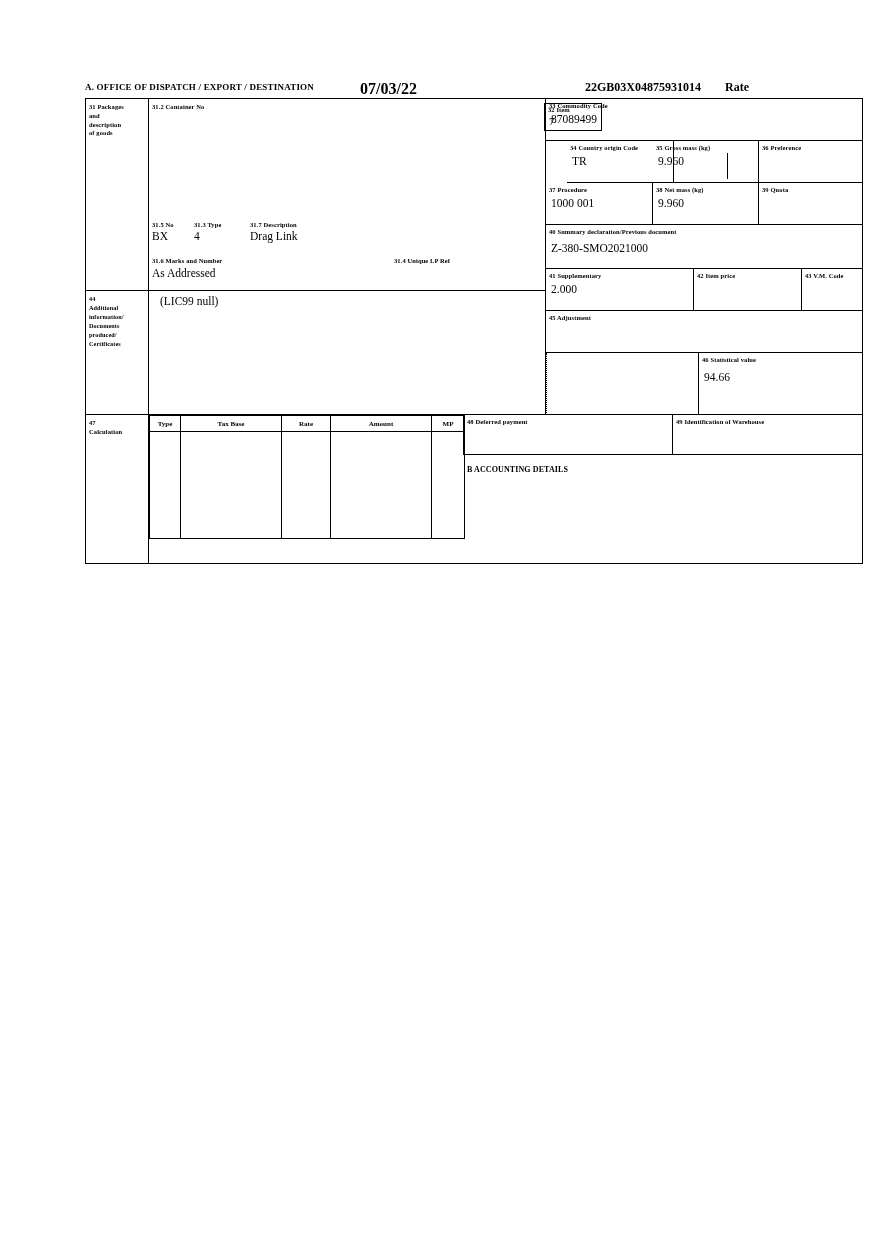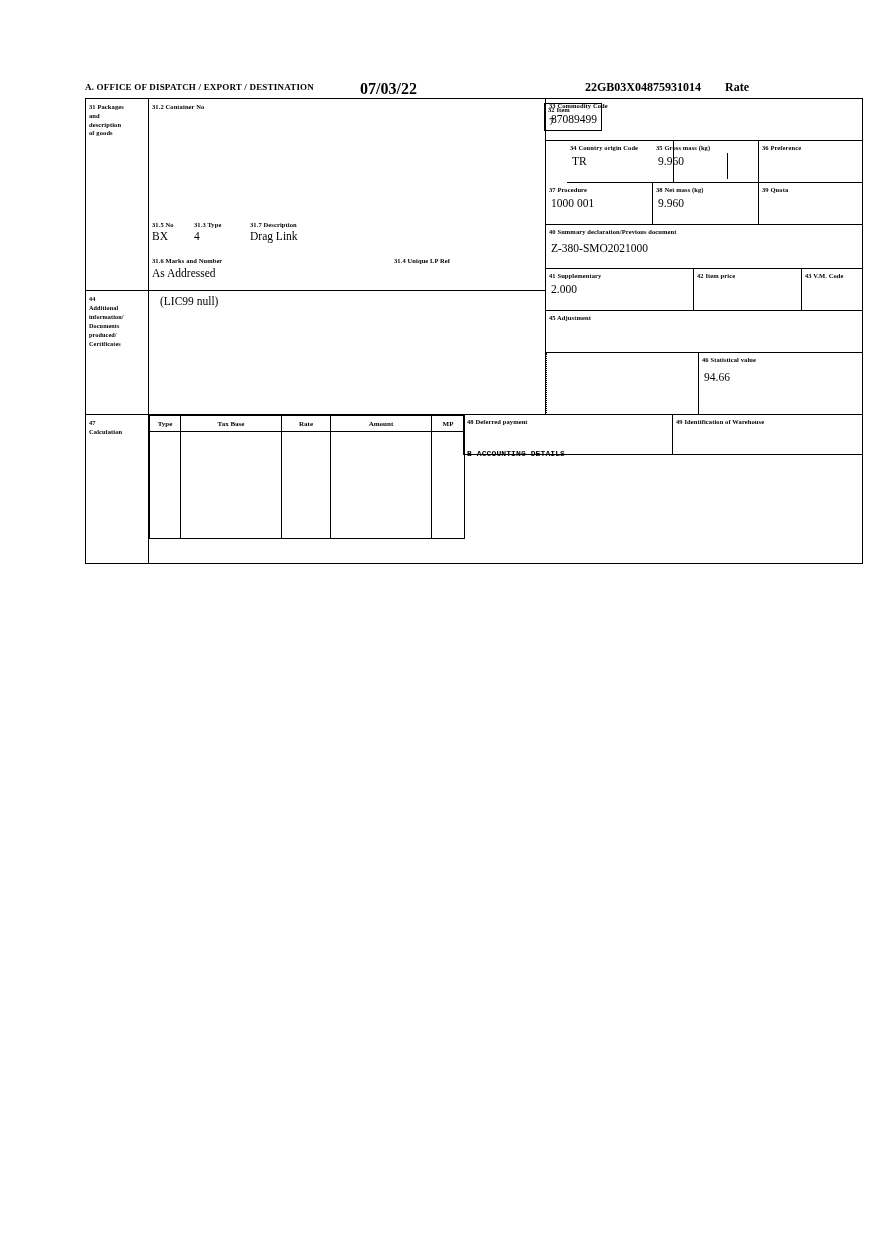--- a/index.html
+++ b/index.html
@@ -211,21 +211,21 @@
     position: absolute;
     left: 0; right: 0;
     top: 7px;
     text-align: center;
     font-size: 7px;
     font-weight: bold;
   }
 
   #box48 { left: 377px; top: 316px; width: 210px; height: 40px; }
   #box49 { left: 587px; top: 316px; width: 190px; height: 40px; }
-  #boxB { left: 377px; top: 344px; width: 400px; height: 109px; font-family: Liberation Mono, monospace; }
+  #boxB { left: 377px; top: 360px; width: 400px; height: 109px; }
   #boxB .lbl { position: absolute; left: 4px; top: 6px; font-size: 8px; }
 
 </style>
 </head>
 <body>
 
 <div class="page">
 
   <div class="hdr">
     <span class="office">A.  OFFICE OF DISPATCH / EXPORT / DESTINATION</span>

